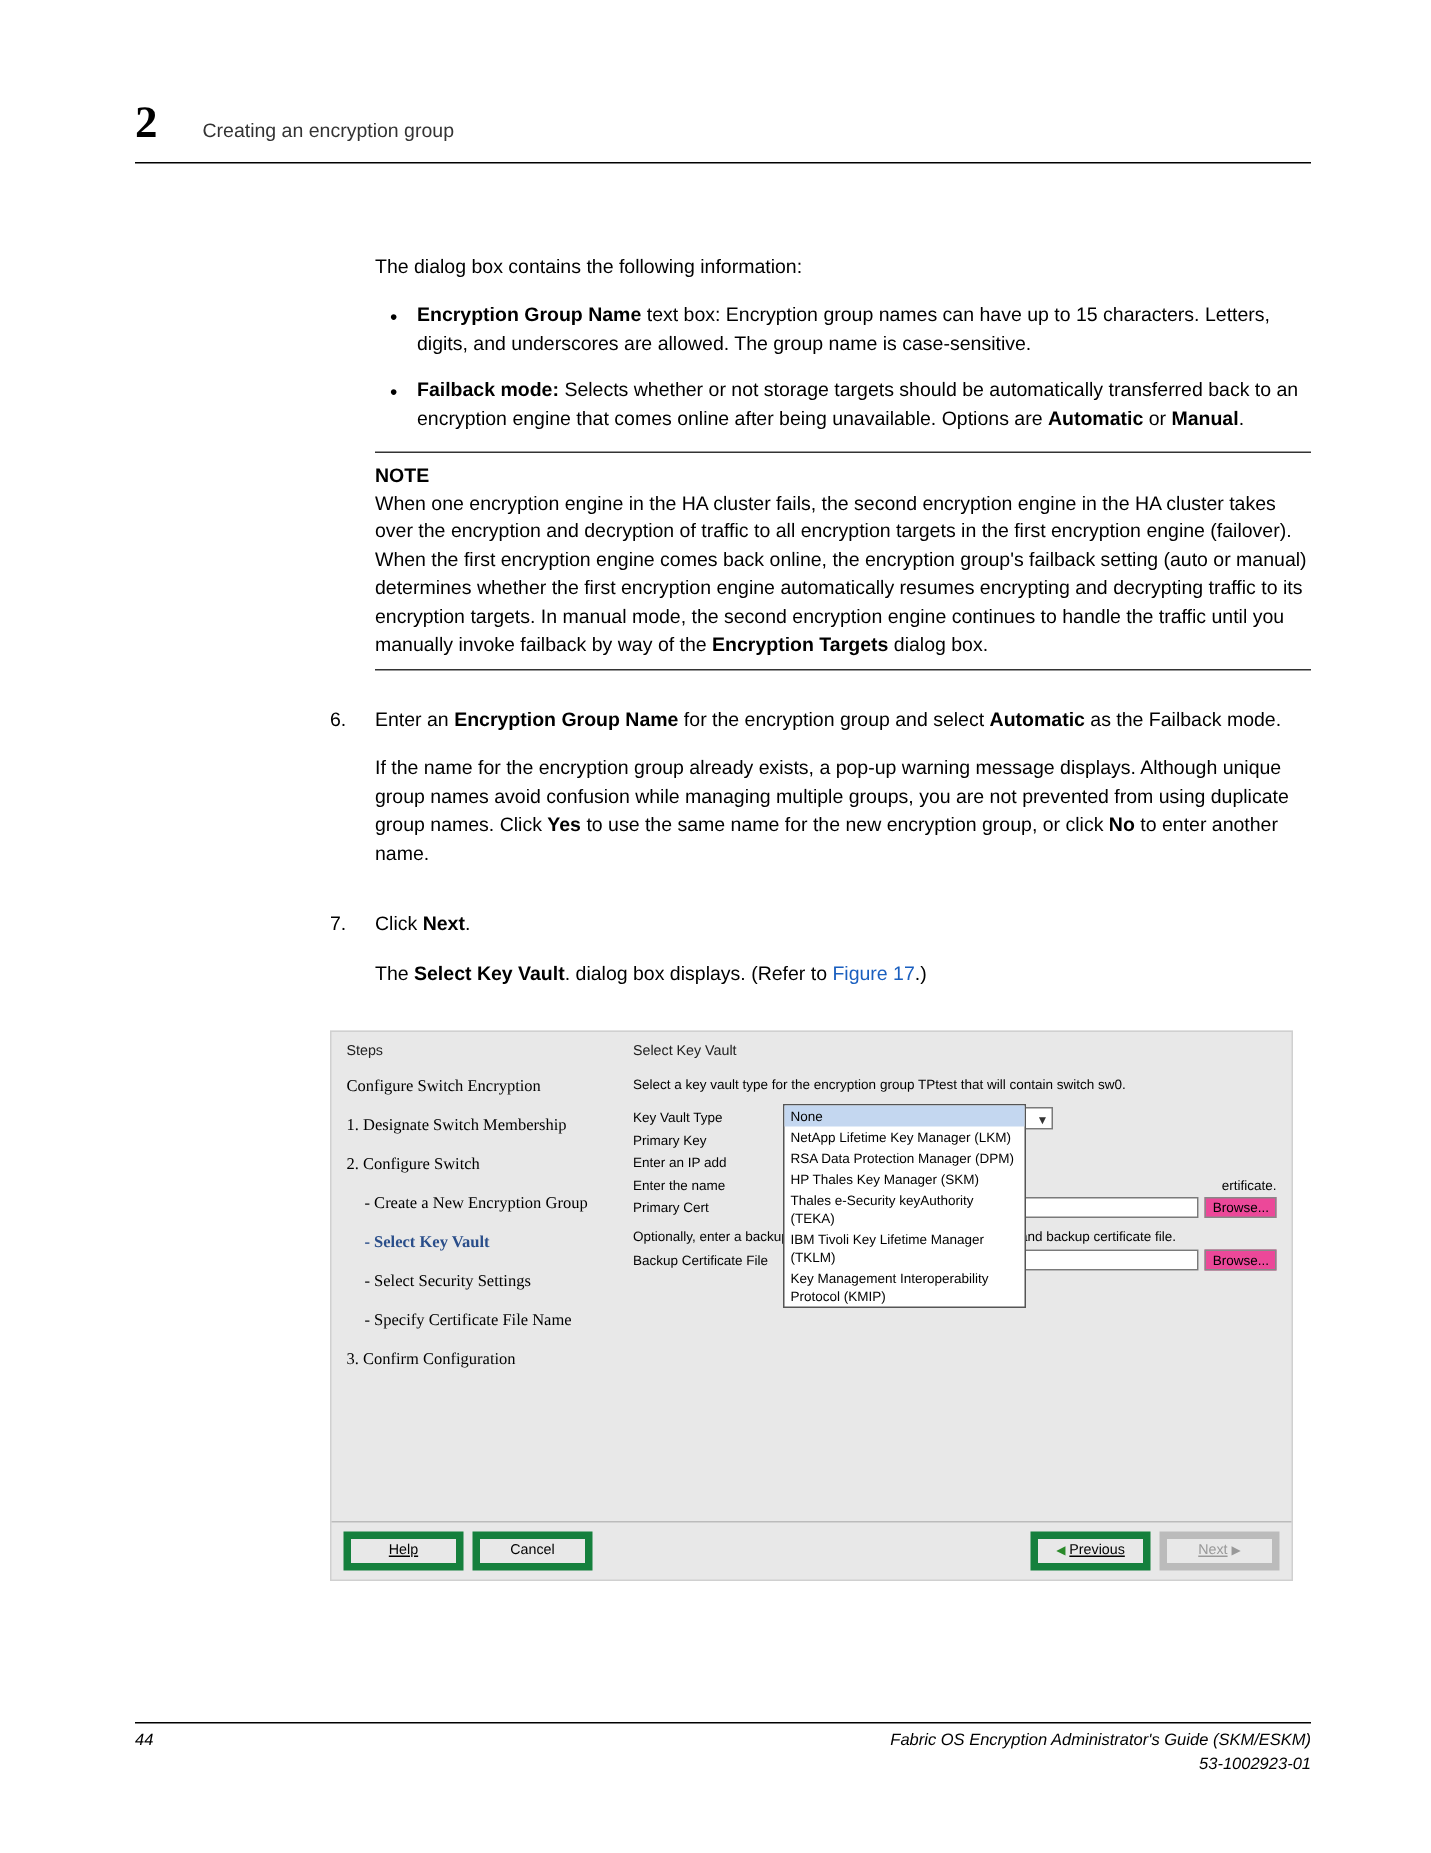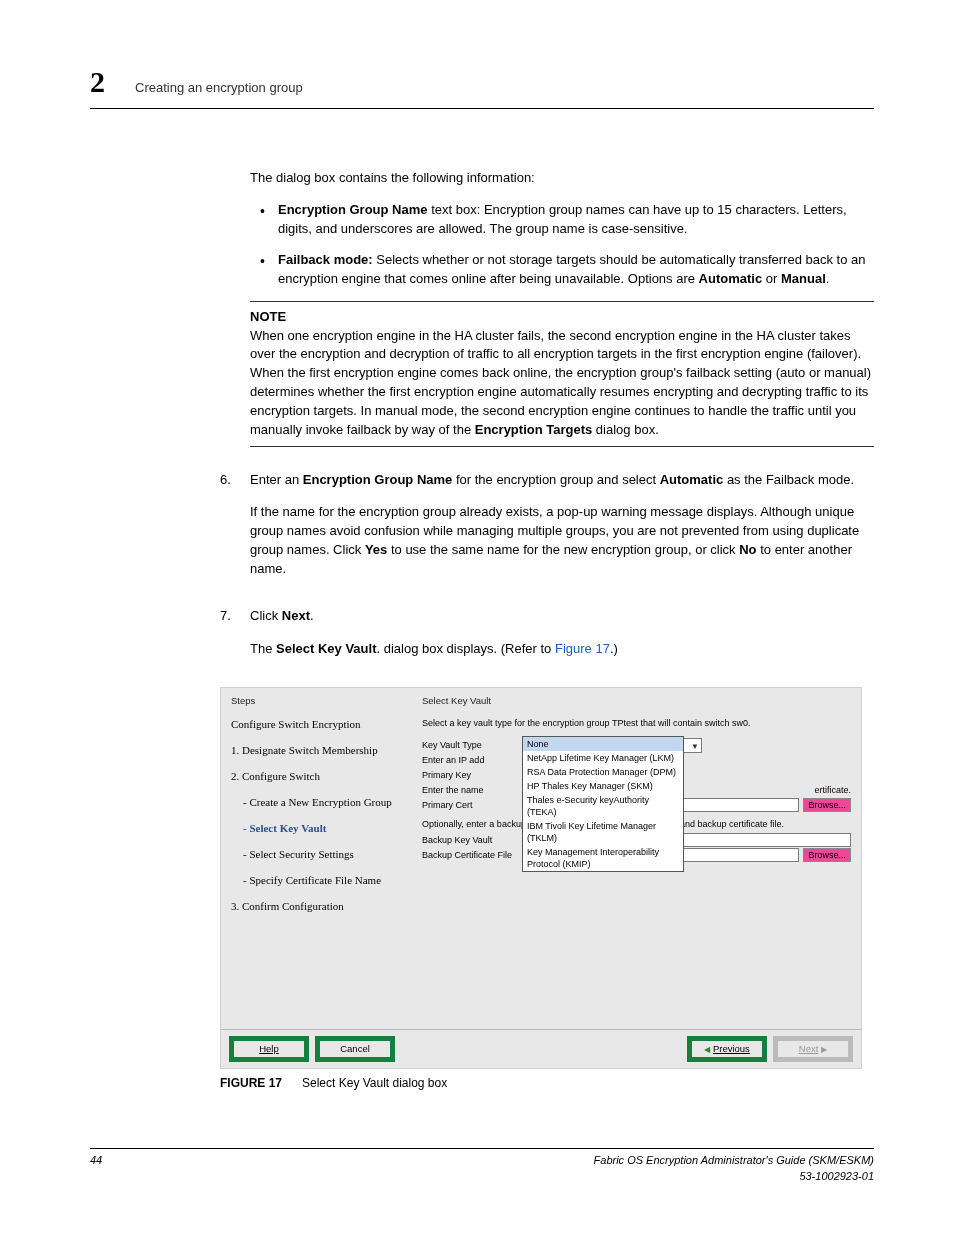--- a/index.html
+++ b/index.html
@@ -297,41 +297,37 @@
         </div>
         <div class="right-pane">
           <div class="pane-title">Select Key Vault</div>
           <div class="hint" style="margin-left:0; margin-bottom:8px;">Select a key vault type for the encryption group TPtest that will contain switch sw0.</div>
 
           <div class="form-row">
             <div class="label">Key Vault Type</div>
             <div class="select"><span>None</span></div>
           </div>
           <div class="form-row">
+            <div class="label">Primary Key</div>
+          </div>
+          <div class="form-row">
             <div class="label">Enter an IP add</div>
-          </div>
-          <div class="form-row">
-            <div class="label">Primary Key</div>
           </div>
           <div class="form-row">
             <div class="label">Enter the name</div>
             <div style="flex:1; text-align:right; font-family:Arial; font-size:9px;padding-left:37px;">ertificate.</div>
           </div>
           <div class="form-row">
             <div class="label">Primary Cert</div>
             <div class="field"></div>
             <div class="browse">Browse...</div>
           </div>
 
           <div class="hint" style="margin-left:0; margin-top:6px;">Optionally, enter a backup key vault address (IPv4 or hostname) and backup certificate file.</div>
 
-          <div class="form-row">
-            <div class="label">Backup Key Vault</div>
-            <div class="field"></div>
-          </div>
           <div class="form-row">
             <div class="label">Backup Certificate File</div>
             <div class="field"></div>
             <div class="browse">Browse...</div>
           </div>
 
           <div class="dropdown">
             <div class="sel">None</div>
             <div>NetApp Lifetime Key Manager (LKM)</div>
             <div>RSA Data Protection Manager (DPM)</div>
@@ -349,23 +345,20 @@
           <div class="dlg-btn"><u>Help</u></div>
           <div class="dlg-btn">Cancel</div>
         </div>
         <div class="right">
           <div class="dlg-btn"><span class="tri" style="color:#2a8a2a;">◀</span> <u>Previous</u></div>
           <div class="dlg-btn dis"><u>Next</u> <span class="tri">▶</span></div>
         </div>
       </div>
     </div>
 
-    <div class="fig-caption">
-      <span class="label">FIGURE 17</span><span>Select Key Vault dialog box</span>
-    </div>
     </div>
 
   </div>
 
   <div class="footer">
     <div>44</div>
     <div class="right">
       <div>Fabric OS Encryption Administrator's Guide (SKM/ESKM)</div>
       <div>53-1002923-01</div>
     </div>

